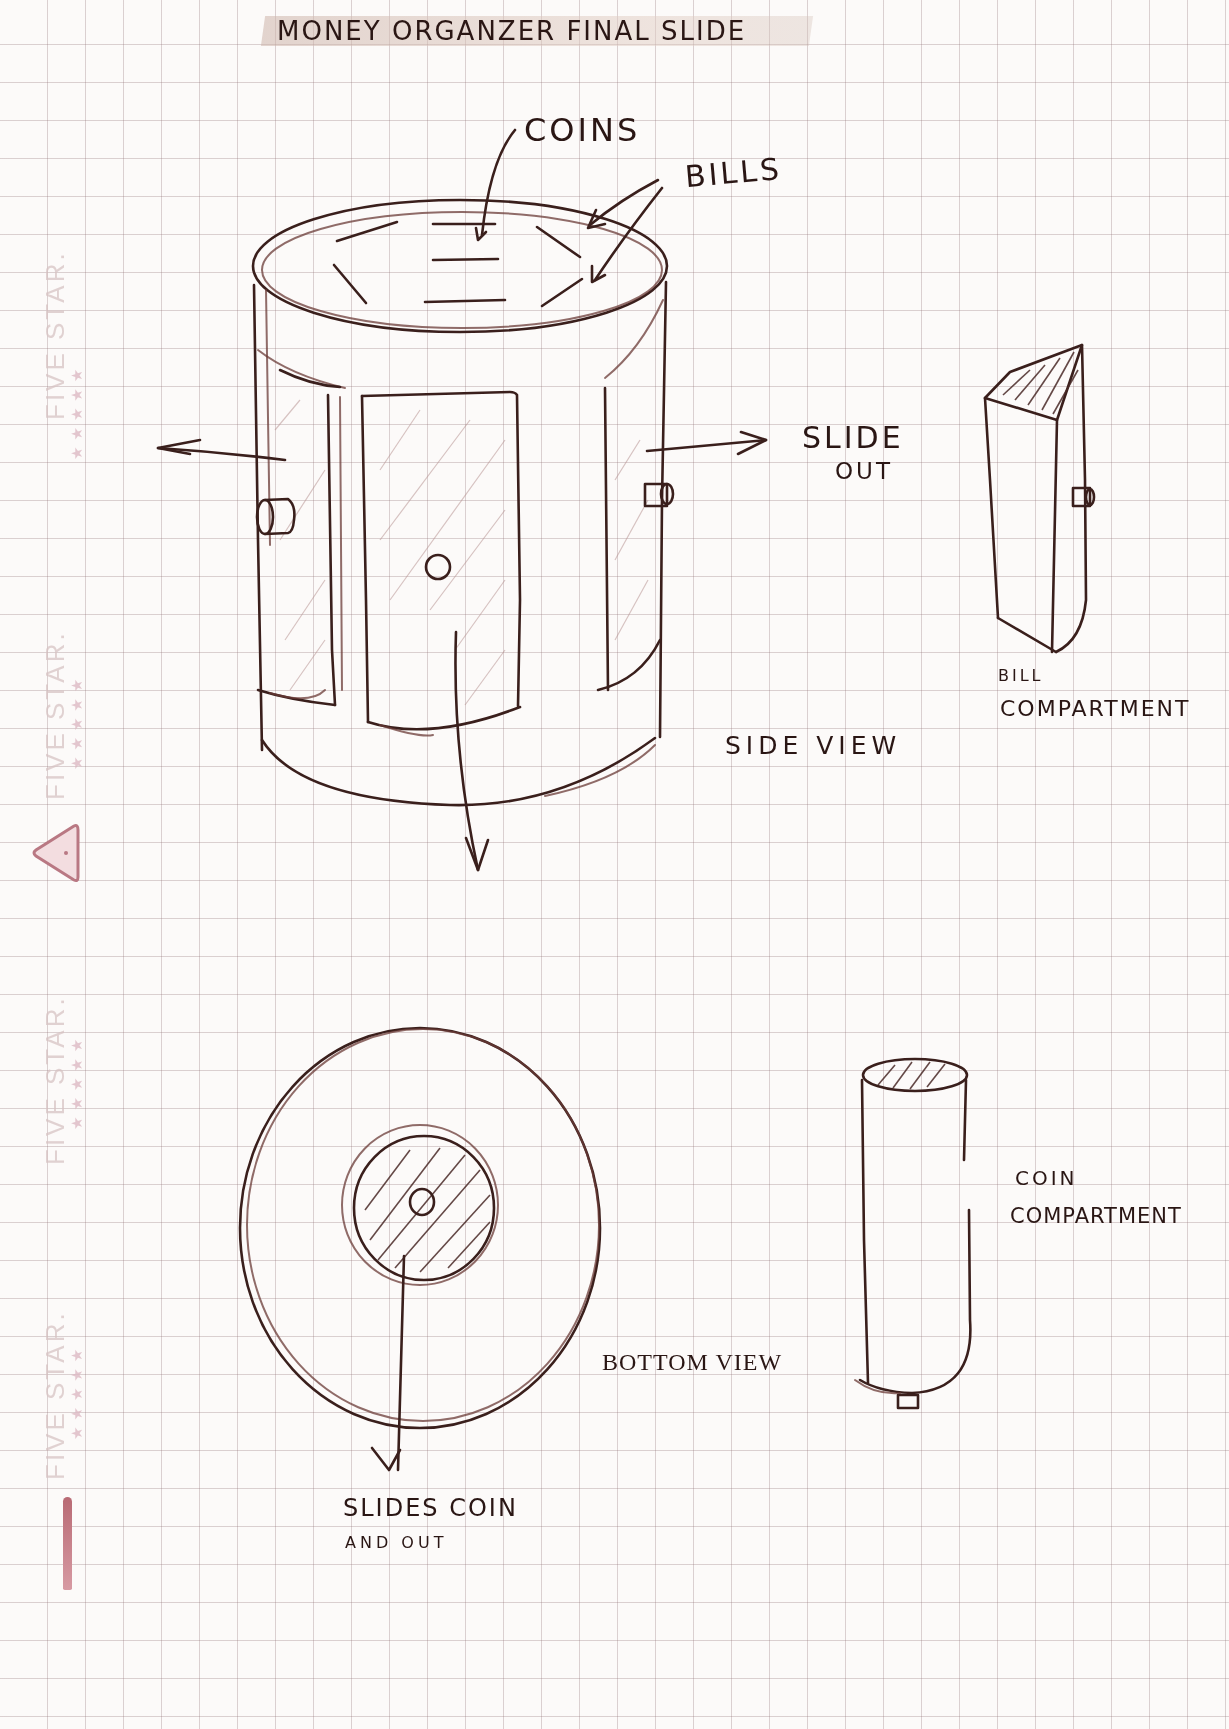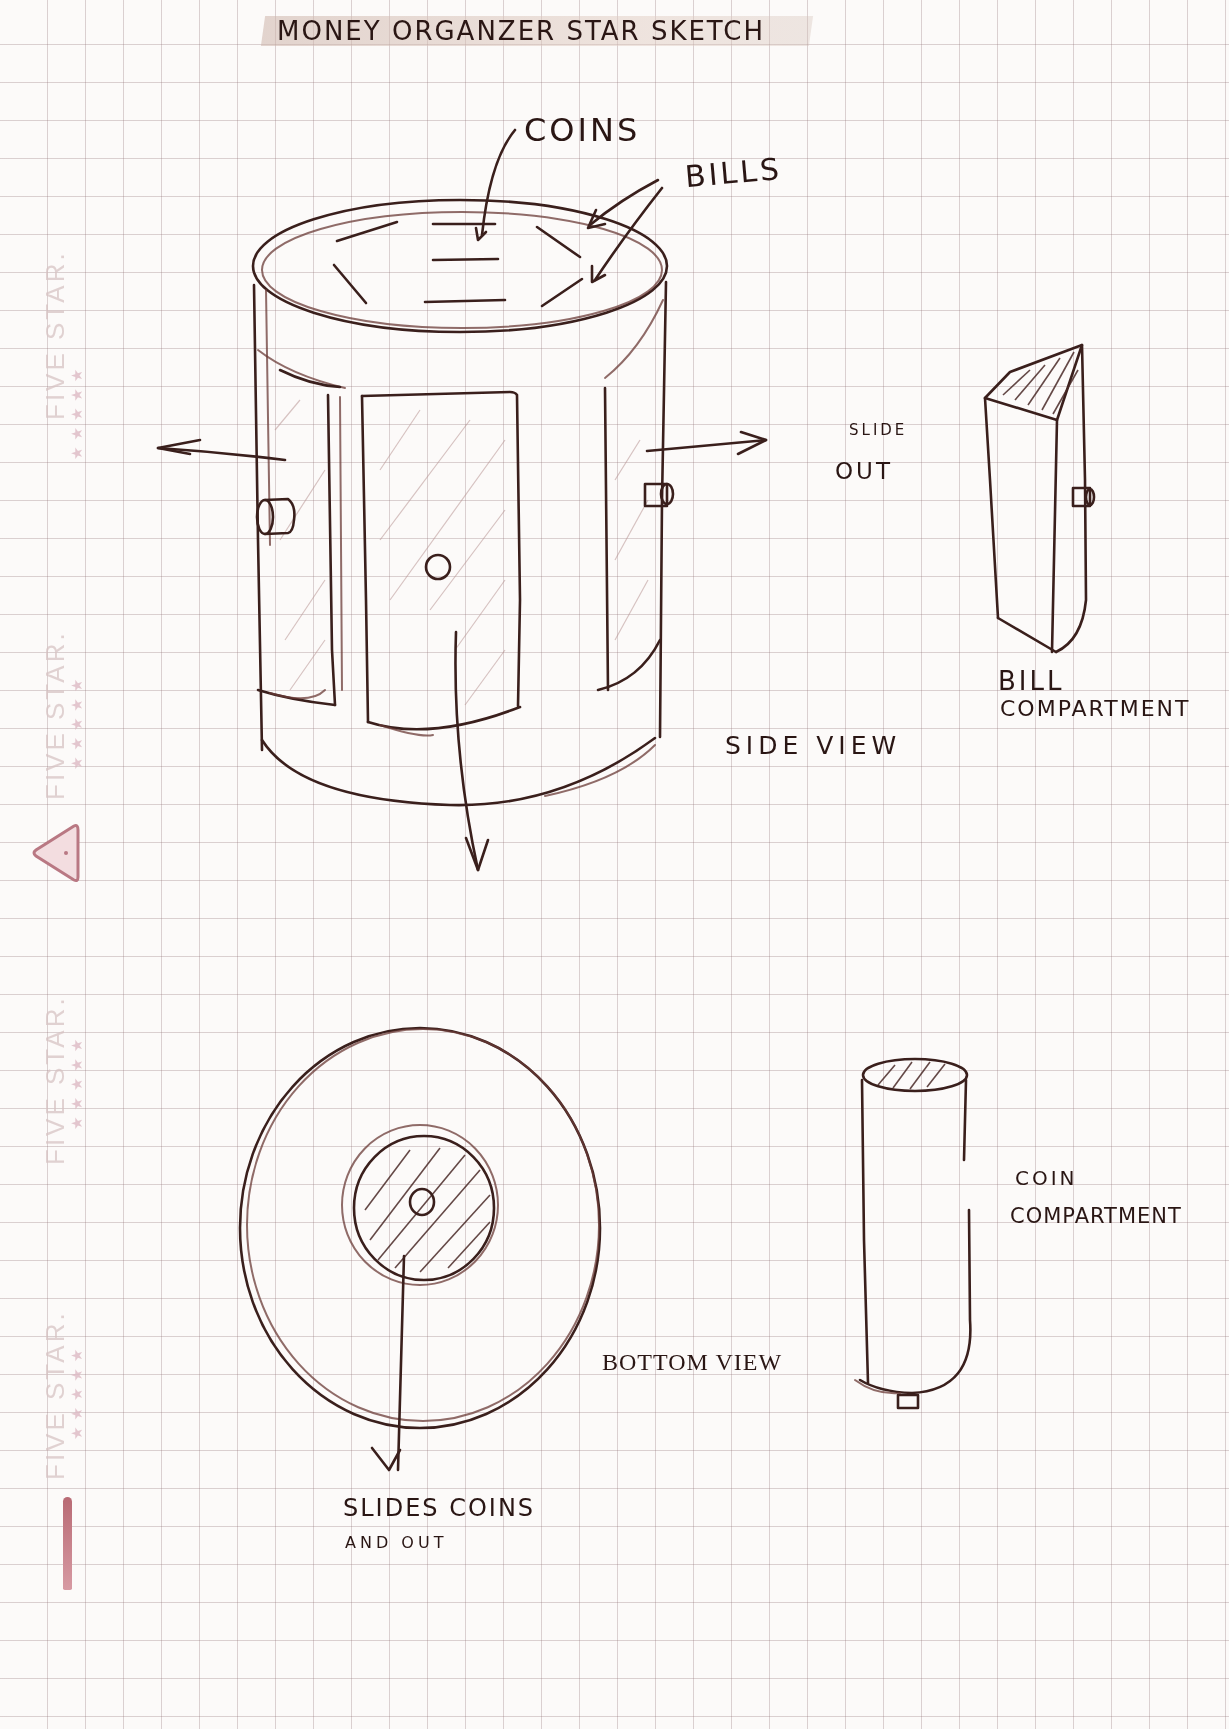--- a/index.html
+++ b/index.html
@@ -63,21 +63,21 @@
 <div class="brand" style="left:40px; top:1480px;">FIVE STAR.</div>
 <div class="brand-stars" style="left:68px; top:1440px;">★★★★★</div>
 
 <svg class="tab-tri" viewBox="0 0 50 62">
   <path d="M44 4 L6 28 Q2 31 6 34 L44 58 Q48 60 48 55 L48 8 Q48 2 44 4 Z" fill="#f3dde0" stroke="#b97883" stroke-width="3"></path>
   <circle cx="36" cy="31" r="2" fill="#b97883"></circle>
 </svg>
 <div class="tab-bar"></div>
 
 <div class="title-band"></div>
-<div class="lbl" style="left:277px; top:18px; font-size:26px; letter-spacing:2px;">MONEY ORGANZER STAR SKETCH</div>
+<div class="lbl" style="left:277px; top:18px; font-size:26px; letter-spacing:2px;">MONEY ORGANZER FINAL SLIDE</div>
 
 <svg class="sketch" width="1229" height="1729" viewBox="0 0 1229 1729">
 
   <g>
 
     <ellipse cx="460" cy="266" rx="207" ry="66" class="ink"></ellipse>
     <ellipse cx="462" cy="270" rx="200" ry="58" class="ink-soft"></ellipse>
 
     <g>
       <line x1="337" y1="241" x2="397" y2="222" class="ink" stroke-width="3"></line>
@@ -214,25 +214,25 @@
     <path d="M862 1080 L864 1240 L868 1383" class="ink"></path>
     <path d="M966 1080 L964 1160" class="ink"></path>
     <path d="M969 1210 L970 1320 Q975 1390 912 1393 Q880 1392 860 1380" class="ink"></path>
     <path d="M855 1380 Q875 1395 900 1393" class="ink-soft"></path>
     <rect x="858" y="1395" width="20" height="13" class="ink" transform="translate(40 0)"></rect>
   </g>
 </svg>
 
 <div class="lbl" style="left:524px; top:114px; font-size:32px;">COINS</div>
 <div class="lbl" style="left:685px; top:158px; font-size:30px; transform:rotate(-5deg);">BILLS</div>
-<div class="lbl" style="left:802px; top:423px; font-size:15px;margin-left:47px;">SLIDE</div>
+<div class="lbl" style="left:802px; top:423px; font-size:30px;">SLIDE</div>
 <div class="lbl" style="left:835px; top:460px; font-size:23px;">OUT</div>
 <div class="lbl" style="left:725px; top:733px; font-size:25px; letter-spacing:5px;">SIDE VIEW</div>
 
-<div class="lbl" style="left:998px; top:668px; font-size:26px;">BILL</div>
+<div class="lbl" style="left:998px; top:668px; font-size:16px;">BILL</div>
 <div class="lbl" style="left:1000px; top:698px; font-size:22px; letter-spacing:2px;">COMPARTMENT</div>
 
 <div class="lbl" style="left:602px; top:1350px; font-size:24px; letter-spacing:1px;font-family:Liberation Serif, serif;">BOTTOM VIEW</div>
-<div class="lbl" style="left:343px; top:1496px; font-size:24px; letter-spacing:2px;">SLIDES COINS</div>
+<div class="lbl" style="left:343px; top:1496px; font-size:24px; letter-spacing:2px;">SLIDES COIN</div>
 <div class="lbl" style="left:345px; top:1535px; font-size:16px; letter-spacing:4px;">AND OUT</div>
 
 <div class="lbl" style="left:1015px; top:1168px; font-size:20px;">COIN</div>
 <div class="lbl" style="left:1010px; top:1206px; font-size:21px; letter-spacing:1px;">COMPARTMENT</div>
 
 </body></html>

